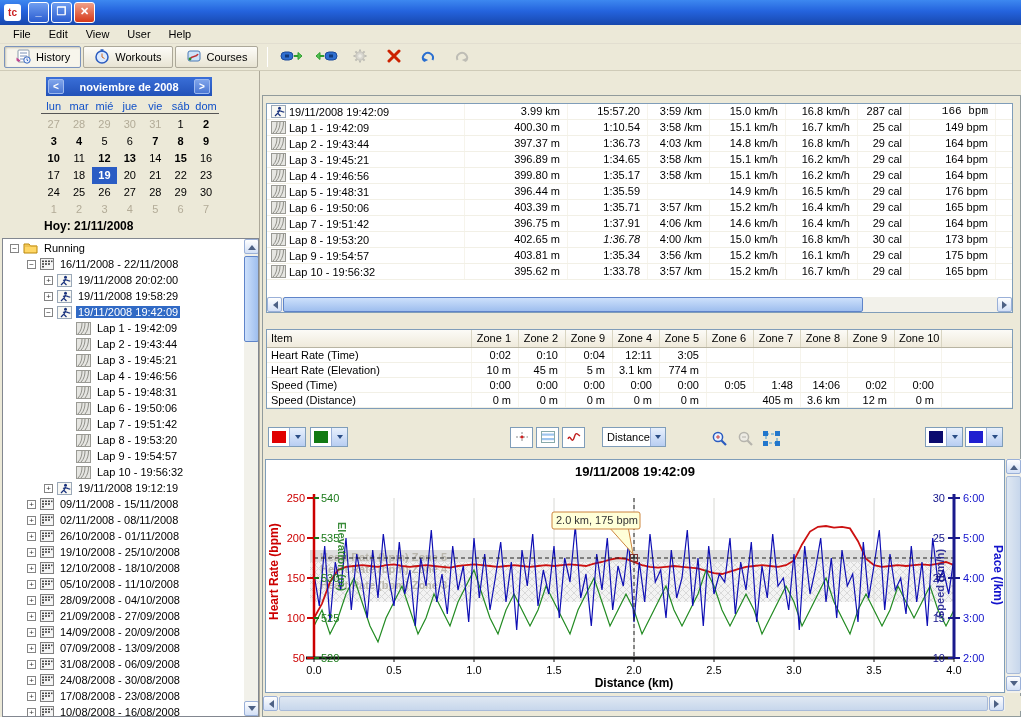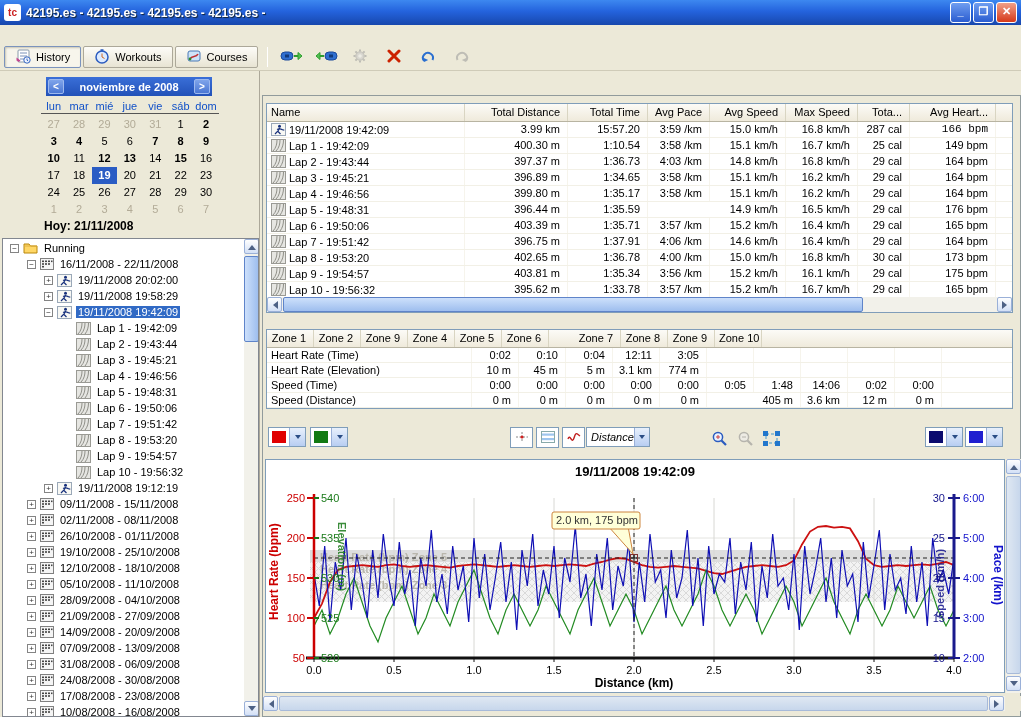--- a/index.html
+++ b/index.html
@@ -98,26 +98,32 @@
   .corner{position:absolute;width:15px;height:15px;background:#ece9d8;}
   text{font-family:"Liberation Sans",sans-serif;}
 </style>
 </head>
 <body>
 
 <div class="app">
 
   <div class="titlebar">
     <div class="app-ico">tc</div>
-    <div class="title-text">42195.es - 42195.es - 42195.es - 42195.es -</div>
     <div class="tb-btn">_</div>
     <div class="tb-btn">❐</div>
     <div class="tb-btn close">✕</div>
   </div>
 
+  <div class="menubar">
+      <span class="menu-item">File</span>
+      <span class="menu-item">Edit</span>
+      <span class="menu-item">View</span>
+      <span class="menu-item">User</span>
+      <span class="menu-item">Help</span>
+    </div>
 
   <div class="toolbar">
     <span id="tool-tabs" style="display:flex;">
         <span class="tool-tab active">
           <span><svg width="16" height="16">
               <rect x="3" y="2" width="11" height="12" rx="1" fill="#fff" stroke="#8899aa"></rect>
               <path d="M5 5h7M5 8h7M5 11h5" stroke="#7a92b8"></path>
               <path d="M1.5 9.5l4 3-1.6 1.6-2.4-1.6z" fill="#c2458f"></path>
               <circle cx="12" cy="12" r="3.2" fill="#eef4ff" stroke="#3566c0"></circle>
               <path d="M12 10.5v1.7l1.2.8" stroke="#3566c0" fill="none"></path>
@@ -713,31 +719,20 @@
           </div>
       </div>
     </div>
   </div>
 
   <div class="right-panel">
     <div class="tabs" id="view-tabs"></div>
     <div class="content-frame"></div>
 
     <div class="gridbox" style="left:4px;top:32px;width:747px;height:210px;">
-      <div class="g-head" id="laps-head">
-          <span class="g-hc" style="width: 198px;">Name</span>
-          <span class="g-hc num" style="width: 103px;">Total Distance</span>
-          <span class="g-hc num" style="width: 80px;">Total Time</span>
-          <span class="g-hc num" style="width: 62px;">Avg Pace</span>
-          <span class="g-hc num" style="width: 76px;">Avg Speed</span>
-          <span class="g-hc num" style="width: 72px;">Max Speed</span>
-          <span class="g-hc num" style="width: 52px;">Tota...</span>
-          <span class="g-hc num" style="width: 86px;">Avg Heart...</span>
-          <span class="g-hc num" style="width: 72px;">Max H...</span>
-        </div>
       <div id="laps-body">
           <div class="g-row">
             <span class="g-c" style="width: 198px;"><span class="ric">
                 <svg width="15" height="13">
                   <rect x="0.5" y="0.5" width="14" height="12" fill="#f8f8f4" stroke="#9aa8b8"></rect>
                   <circle cx="8.5" cy="3.2" r="1.5" fill="#17307c"></circle>
                   <path d="M4 11l3-3.2 1.5-2.2 2.8 1 2 .6M7 8.5L9.5 11M8.5 5.5L6 6.5" stroke="#17307c" stroke-width="1.2" fill="none"></path>
                 </svg>
               </span><span>19/11/2008 19:42:09</span></span>
             <span class="g-c num" style="width: 103px;">3.99 km</span>
@@ -862,21 +857,21 @@
             <span class="g-c num" style="width: 72px;">168 bpm</span>
           </div>
           <div class="g-row">
             <span class="g-c" style="width: 198px;"><span class="ric">
                 <svg width="15" height="13">
                   <rect x="0.5" y="0.5" width="14" height="12" fill="#e6e6e2" stroke="#9a9a94"></rect>
                   <path d="M2 12C5 9 6 5 6 1M5 12c3-3 4-7 4-11M9 12c2.5-3 3.5-7 3.5-11" stroke="#8f8f88" fill="none"></path>
                 </svg>
               </span><span>Lap 8 - 19:53:20</span></span>
             <span class="g-c num" style="width: 103px;">402.65 m</span>
-            <span class="g-c num" style="width: 80px;">1:36.78</span>
+            <span class="g-c num" style="width: 80px; font-style: italic;">1:36.78</span>
             <span class="g-c num" style="width: 62px;">4:00 /km</span>
             <span class="g-c num" style="width: 76px;">15.0 km/h</span>
             <span class="g-c num" style="width: 72px;">16.8 km/h</span>
             <span class="g-c num" style="width: 52px;">30 cal</span>
             <span class="g-c num" style="width: 86px;">173 bpm</span>
             <span class="g-c num" style="width: 72px;">213 bpm</span>
           </div>
           <div class="g-row">
             <span class="g-c" style="width: 198px;"><span class="ric">
                 <svg width="15" height="13">
@@ -916,27 +911,28 @@
           </div>
         <div class="sb-thumb h" style="left:16px;top:0;width:580px;height:15px;"></div>
         <div class="sb-btn" style="left:730px;top:0;">
             <div class="tri right"></div>
           </div>
       </div>
     </div>
 
     <div class="gridbox" style="left:4px;top:258px;width:747px;height:80px;">
       <div class="g-head" id="zones-head">
+          <span class="g-hc" style="width: 205px;">Item</span>
           <span class="g-hc num" style="width: 47px;">Zone 1</span>
           <span class="g-hc num" style="width: 47px;">Zone 2</span>
           <span class="g-hc num" style="width: 47px;">Zone 9</span>
           <span class="g-hc num" style="width: 47px;">Zone 4</span>
           <span class="g-hc num" style="width: 47px;">Zone 5</span>
           <span class="g-hc num" style="width: 47px;">Zone 6</span>
-          <span class="g-hc num" style="width: 47px; margin-left: 25px;">Zone 7</span>
+          <span class="g-hc num" style="width: 47px;">Zone 7</span>
           <span class="g-hc num" style="width: 47px;">Zone 8</span>
           <span class="g-hc num" style="width: 47px;">Zone 9</span>
           <span class="g-hc num" style="width: 47px;">Zone 10</span>
         </div>
       <div id="zones-body">
           <div class="g-row zone-row">
             <span class="g-c" style="width: 205px;">Heart Rate (Time)</span>
             <span class="g-c num" style="width: 47px;">0:02</span>
             <span class="g-c num" style="width: 47px;">0:10</span>
             <span class="g-c num" style="width: 47px;">0:04</span>
@@ -1018,21 +1014,21 @@
               <rect x="0.5" y="0.5" width="13" height="11" fill="#fff" stroke="#8aa"></rect>
               <rect x="1" y="2.5" width="12" height="2.2" fill="#9ec5ee"></rect>
               <rect x="1" y="7" width="12" height="2.2" fill="#9ec5ee"></rect>
             </svg></span>
         </div>
       <div class="cbtn" style="left:300px;">
           <span><svg width="14" height="12">
               <path d="M1 8c2-6 4 6 6-1s3-4 6-2" stroke="#c02020" fill="none" stroke-width="1.4"></path>
             </svg></span>
         </div>
-      <div class="select" style="left:324px;font-style:italic;">
+      <div class="select" style="left:340px;">
         <span>Distance</span>
         <div class="sel-drop">
             <div class="mini-tri"></div>
           </div>
       </div>
       <div class="zicon" style="left:446px;">
           <svg width="17" height="17">
             <circle cx="7" cy="7" r="4.6" fill="#eaf2ff" stroke="#2a5bbf" stroke-width="1.5"></circle>
             <path d="M5 7h4M7 5v4" stroke="#d04040"></path>
             <path d="M10.5 10.5l4.5 4.5" stroke="#2a5bbf" stroke-width="2.2"></path>

